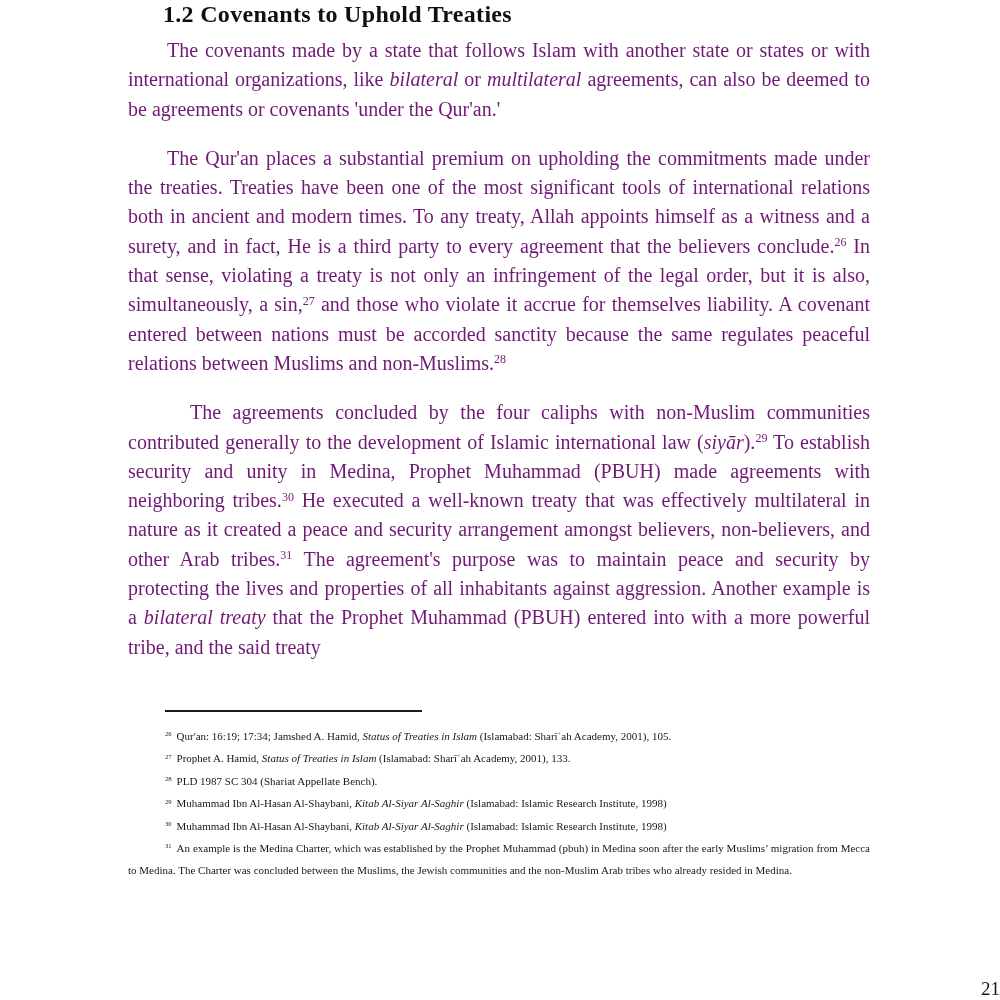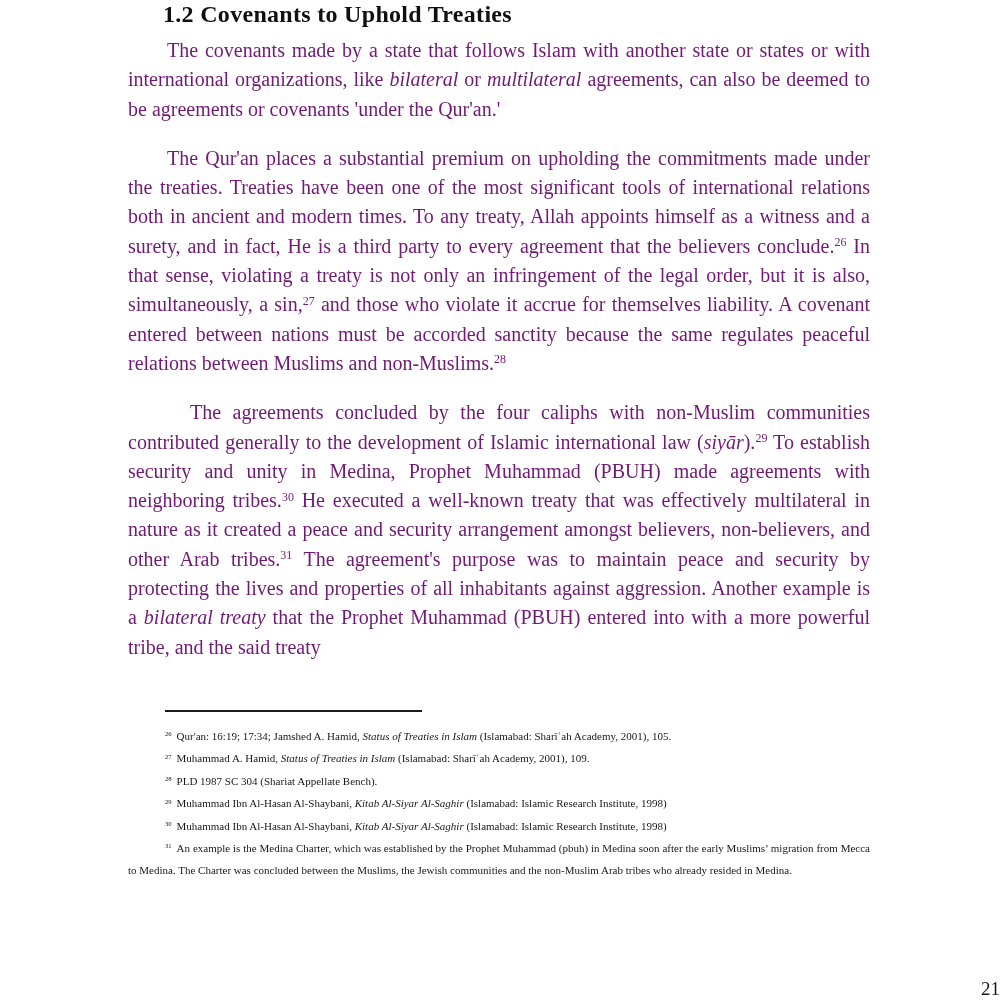--- a/index.html
+++ b/index.html
@@ -78,21 +78,21 @@
   <div class="body-text">
     <p class="para"><span>The covenants made by a state that follows Islam with another state or states or with international organizations, like </span><em>bilateral</em><span> or </span><em>multilateral</em><span> agreements, can also be deemed to be agreements or covenants 'under the Qur'an.'</span></p>
     <p class="para"><span>The Qur'an places a substantial premium on upholding the commitments made under the treaties. Treaties have been one of the most significant tools of international relations both in ancient and modern times. To any treaty, Allah appoints himself as a witness and a surety, and in fact, He is a third party to every agreement that the believers conclude.</span><sup>26</sup><span> In that sense, violating a treaty is not only an infringement of the legal order, but it is also, simultaneously, a sin,</span><sup>27</sup><span> and those who violate it accrue for themselves liability. A covenant entered between nations must be accorded sanctity because the same regulates peaceful relations between Muslims and non-Muslims.</span><sup>28</sup></p>
     <p class="para indent-wide"><span>The agreements concluded by the four caliphs with non-Muslim communities contributed generally to the development of Islamic international law (</span><em>siyār</em><span>).</span><sup>29</sup><span> To establish security and unity in Medina, Prophet Muhammad (PBUH) made agreements with neighboring tribes.</span><sup>30</sup><span> He executed a well-known treaty that was effectively multilateral in nature as it created a peace and security arrangement amongst believers, non-believers, and other Arab tribes.</span><sup>31</sup><span> The agreement's purpose was to maintain peace and security by protecting the lives and properties of all inhabitants against aggression. Another example is a </span><em>bilateral treaty</em><span> that the Prophet Muhammad (PBUH) entered into with a more powerful tribe, and the said treaty</span></p>
   </div>
 
   <div class="footnote-sep"></div>
 
   <div class="footnotes">
     <p class="footnote"><sup class="fn-marker">26</sup><span><span>Qur'an: 16:19; 17:34; Jamshed A. Hamid, </span><em>Status of Treaties in Islam</em><span> (Islamabad: Sharīʿah Academy, 2001), 105.</span></span></p>
-    <p class="footnote"><sup class="fn-marker">27</sup><span><span>Muhammad A. Hamid, </span><em>Status of Treaties in Islam</em><span> (Islamabad: Sharīʿah Academy, 2001), 109.</span></span></p>
+    <p class="footnote"><sup class="fn-marker">27</sup><span><span>Prophet A. Hamid, </span><em>Status of Treaties in Islam</em><span> (Islamabad: Sharīʿah Academy, 2001), 133.</span></span></p>
     <p class="footnote"><sup class="fn-marker">28</sup><span><span>PLD 1987 SC 304 (Shariat Appellate Bench).</span></span></p>
     <p class="footnote"><sup class="fn-marker">29</sup><span><span>Muhammad Ibn Al-Hasan Al-Shaybani, </span><em>Kitab Al-Siyar Al-Saghir</em><span> (Islamabad: Islamic Research Institute, 1998)</span></span></p>
     <p class="footnote"><sup class="fn-marker">30</sup><span><span>Muhammad Ibn Al-Hasan Al-Shaybani, </span><em>Kitab Al-Siyar Al-Saghir</em><span> (Islamabad: Islamic Research Institute, 1998)</span></span></p>
     <p class="footnote"><sup class="fn-marker">31</sup><span><span>An example is the Medina Charter, which was established by the Prophet Muhammad (pbuh) in Medina soon after the early Muslims’ migration from Mecca to Medina. The Charter was concluded between the Muslims, the Jewish communities and the non-Muslim Arab tribes who already resided in Medina.</span></span></p>
   </div>
 
   <div class="page-number">21</div>
 
 </div>
 

